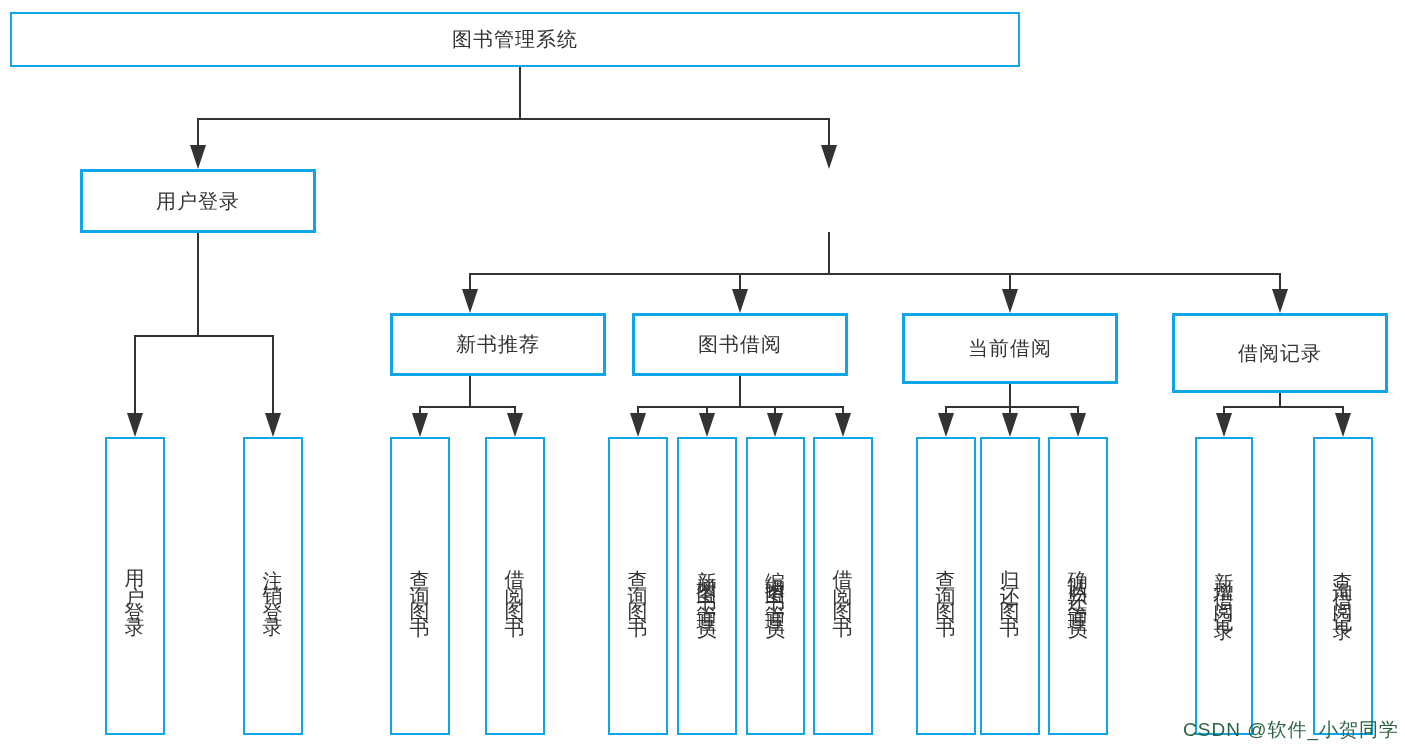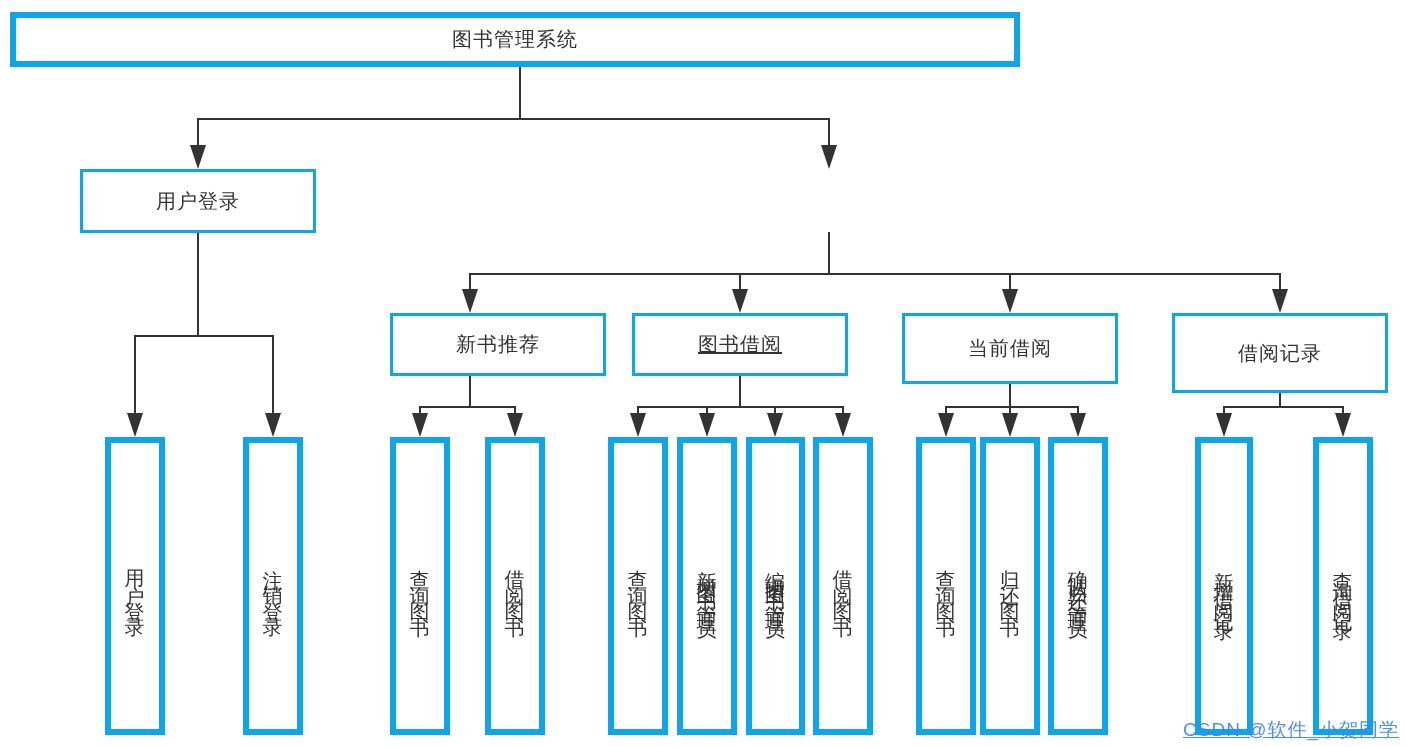--- a/index.html
+++ b/index.html
@@ -16,21 +16,21 @@
     position: absolute;
     left: 0; top: 0;
     width: 1405px; height: 747px;
     pointer-events: none;
   }
   
   .box {
     position: absolute;
     box-sizing: border-box;
     background: #ffffff;
-    border: 6px solid #0ea5e9;
+    border: 2px solid #0ea5e9;
     color: #333333;
     display: flex;
     align-items: center;
     justify-content: center;
     text-align: center;
   }
   .h-label { font-size: 20px; letter-spacing: 1px; }
   .thick { border-width: 3px; }
 
   
@@ -44,21 +44,21 @@
   }
   .sp4 { letter-spacing: 16px; }
   .sp6 { letter-spacing: 10px; }
   .sp9 { letter-spacing: 7px; }
 
   
   #root-box   { left: 10px;  top: 12px;  width: 1010px; height: 55px; }
   #l2-login   { left: 80px;  top: 169px; width: 236px;  height: 64px; }
   #l2-books   { left: 711px; top: 169px; width: 236px;  height: 64px; }
   #l3-new     { left: 362px; top: 313px; width: 216px;  height: 63px; margin-left: 28px; }
-  #l3-borrow  { left: 632px; top: 313px; width: 216px;  height: 63px; text-decoration: underline; }
+  #l3-borrow  { left: 632px; top: 313px; width: 216px;  height: 63px; }
   #l3-current { left: 902px; top: 313px; width: 216px;  height: 71px; }
   #l3-records { left: 1172px;top: 313px; width: 216px;  height: 80px; }
 
   #leaf-a1 { left: 105px;  width: 60px; }
   #leaf-a2 { left: 243px;  width: 60px; }
   #leaf-b1 { left: 390px;  width: 60px; }
   #leaf-b2 { left: 485px;  width: 60px; }
   #leaf-c1 { left: 608px;  width: 60px; }
   #leaf-c2 { left: 677px;  width: 60px; }
   #leaf-c3 { left: 746px;  width: 59px; }
@@ -67,26 +67,25 @@
   #leaf-d2 { left: 980px;  width: 60px; }
   #leaf-d3 { left: 1048px; width: 60px; }
   #leaf-e1 { left: 1195px; width: 58px; }
   #leaf-e2 { left: 1313px; width: 60px; }
 
   #watermark {
     position: absolute;
     right: 6px;
     bottom: 4px;
     font-size: 19px;
-    color: #3b82f6;
+    color: #14532d;
     letter-spacing: 1px;
     z-index: 5;
     opacity: 0.9;
     white-space: nowrap;
-    text-decoration: underline;
   }
 </style>
 </head>
 <body>
 
 <div id="stage">
 
   <svg id="connectors" viewBox="0 0 1405 747" xmlns="http://www.w3.org/2000/svg">
     <path fill="none" stroke="#333333" stroke-width="2" d="M520 67 V119 M198 119 H829 M198 118 V150 M829 118 V150
              M198 232 V336 M135 336 H273 M135 335 V418 M273 335 V418

